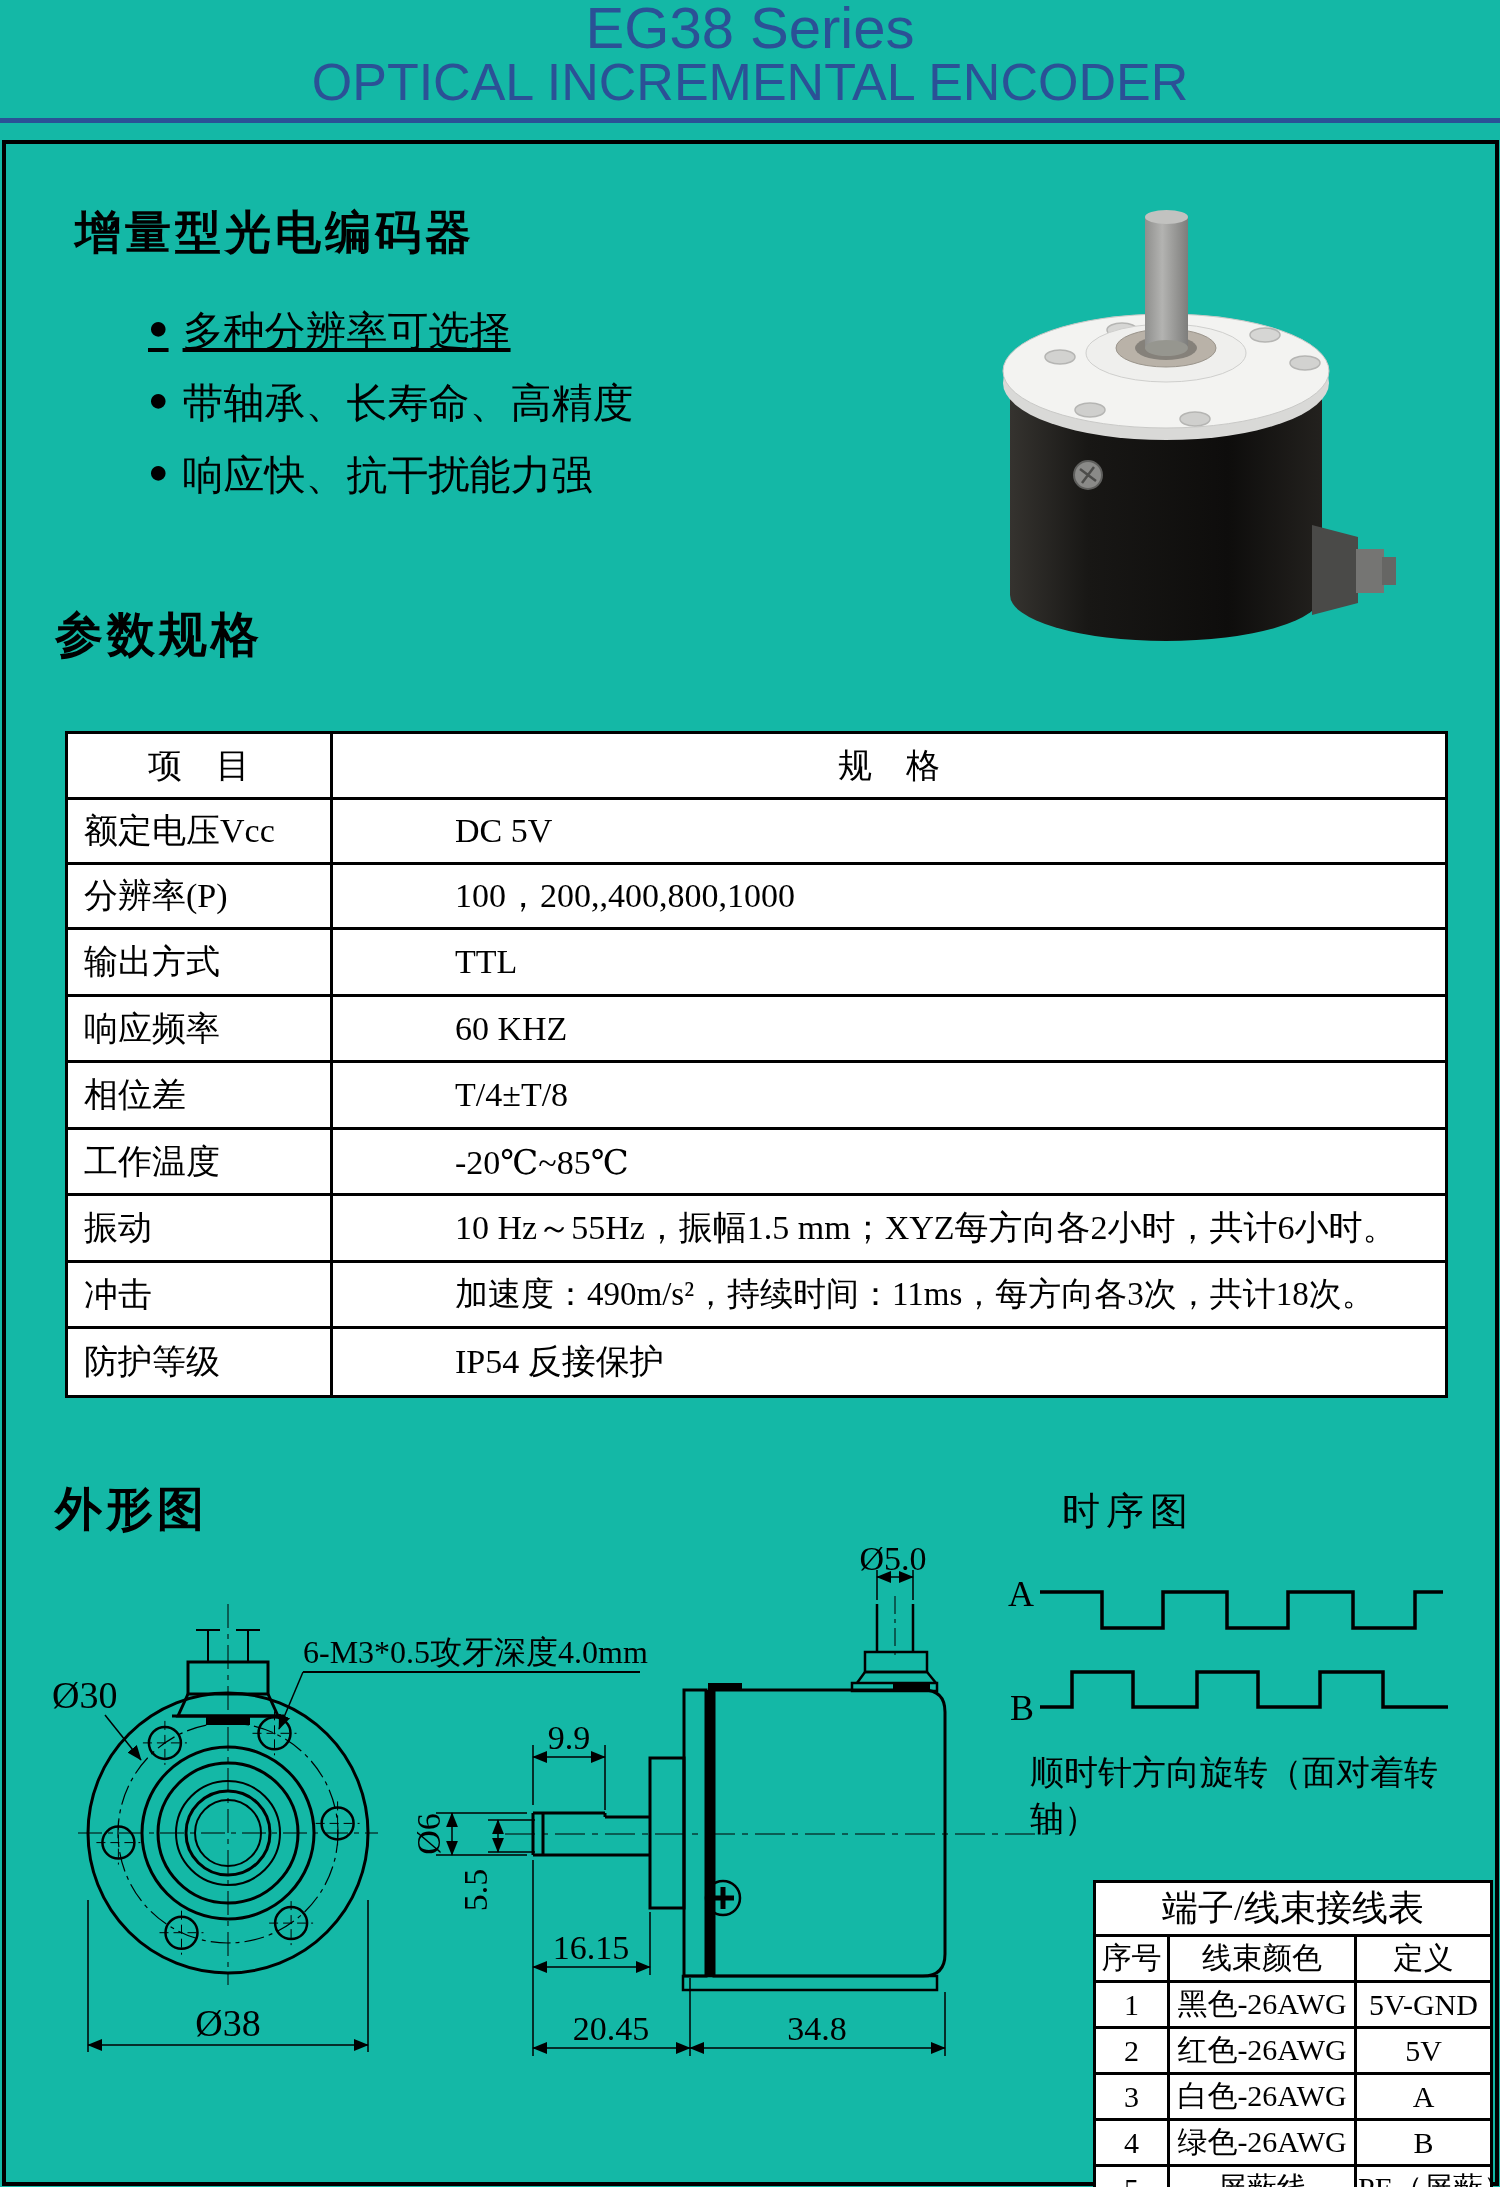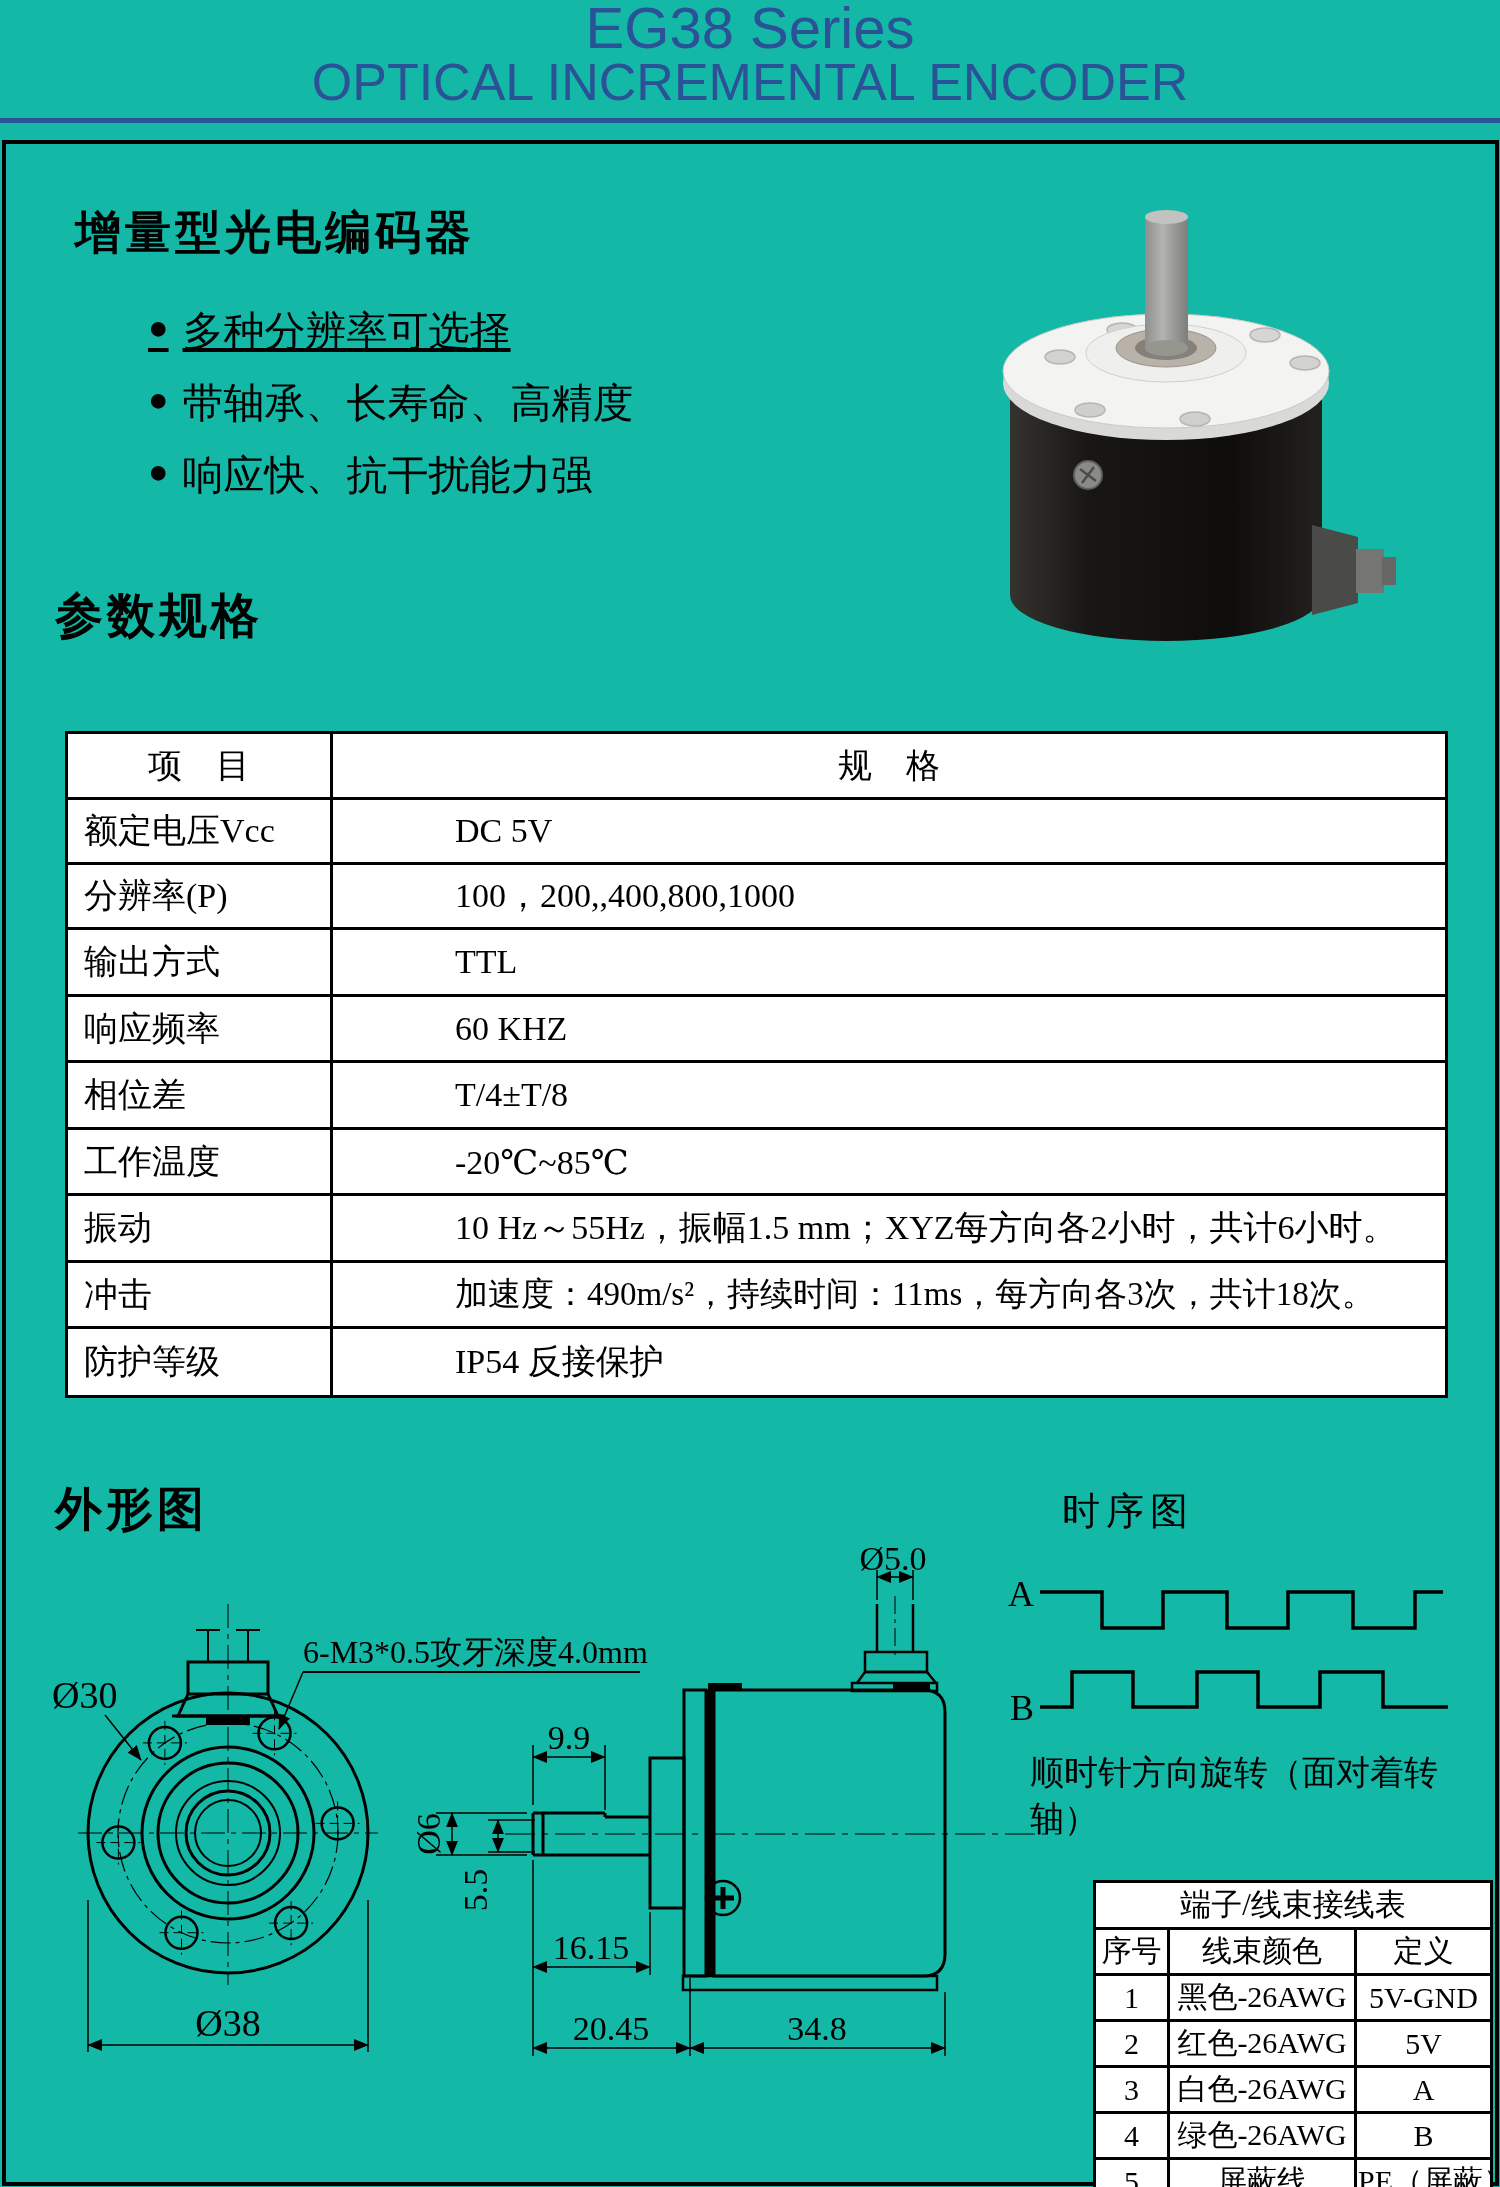--- a/index.html
+++ b/index.html
@@ -23,21 +23,21 @@
 
   table { border-collapse:collapse; background:#fff; table-layout:fixed;padding-left:16px; }
   table.spec { position:absolute; left:65px; top:731px; width:1383px; }
   table.spec td { border:3px solid #000; font-size:34px; white-space:nowrap; overflow:hidden; }
   table.spec td.item { padding-left:16px; }
   table.spec td.val  { padding-left:122px; }
   table.spec td.hdr  { text-align:center; padding:0; }
 
   table.wiring { position:absolute; left:1093px; top:1880px; width:397px; }
   table.wiring td { border:3px solid #000; font-size:30px; text-align:center; white-space:nowrap; overflow:hidden; }
-  table.wiring td.title { font-size:31px;margin-top:11px; }
+  table.wiring td.title { font-size:36px;margin-top:11px; }
 
   svg text { font-family:"Liberation Serif","DejaVu Serif",serif; }
   .dimtxt { font-size:34px; }
   .lbltxt { font-size:38px; }
   .anntxt { font-size:32px; }
   .wavlbl { font-size:36px; }
 </style>
 </head>
 <body>
 
@@ -96,21 +96,21 @@
     <ellipse cx="206.5" cy="143" rx="21.5" ry="8" fill="#96968f"></ellipse>
 
     <circle cx="128" cy="270" r="14" fill="#8a8a88" stroke="#5f5f5d" stroke-width="2"></circle>
     <path d="M120,264 L136,276 M134,262 L122,278" stroke="#4c4c4a" stroke-width="2.5"></path>
 
     <path d="M352,320 L398,332 L398,398 L352,410 Z" fill="#4a4a48"></path>
     <rect x="396" y="344" width="28" height="44" fill="#757573"></rect>
     <rect x="422" y="352" width="14" height="28" fill="#666664"></rect>
   </svg>
 
-  <div class="abs h-cn" style="left:55px; top:584px;">参数规格</div>
+  <div class="abs h-cn" style="left:55px; top:603px;">参数规格</div>
 
   <table class="spec">
     <colgroup>
         <col style="width:265px">
         <col>
       </colgroup>
     <tbody>
         <tr style="height:66px">
       <td class="hdr">项　目</td>
       <td class="hdr">规　格</td>

